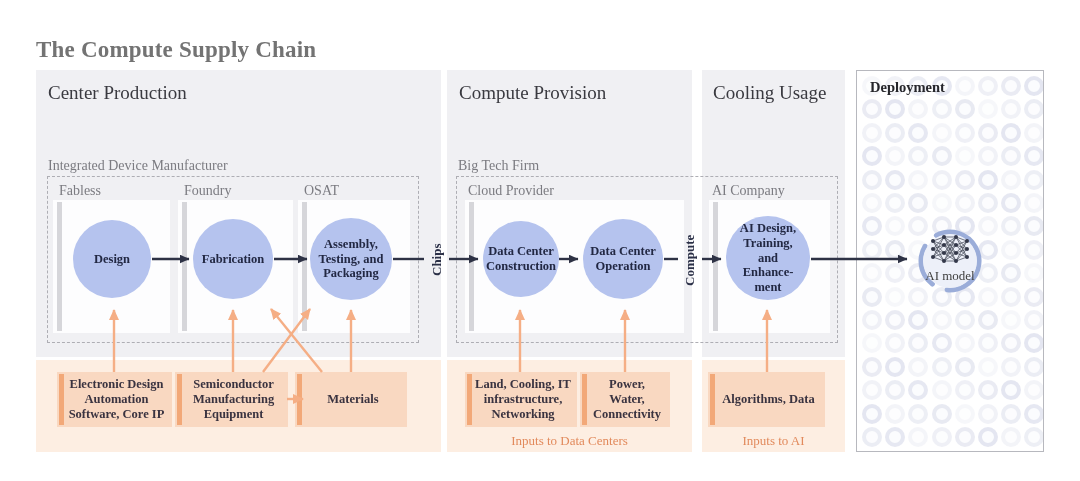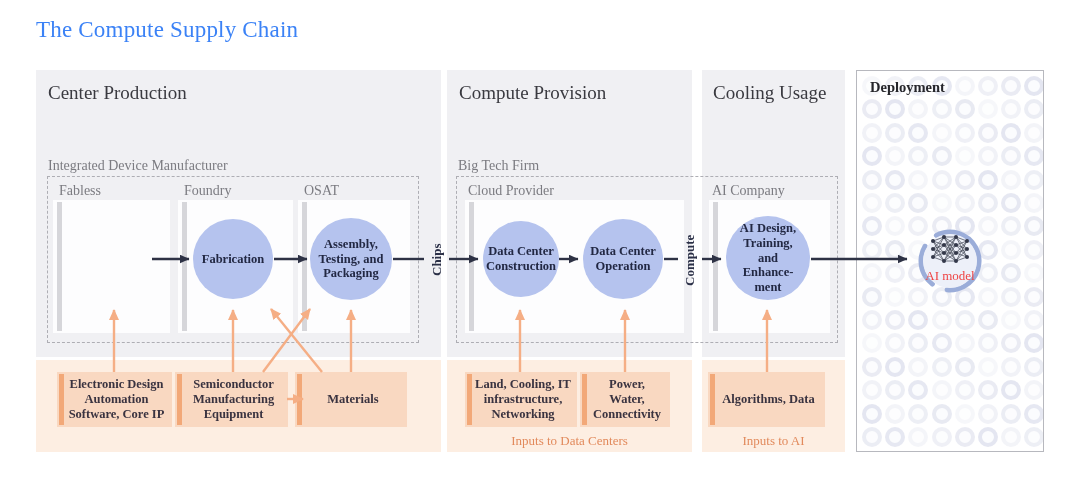--- a/index.html
+++ b/index.html
@@ -3,22 +3,22 @@
 <meta charset="utf-8">
 <style>
   * { margin:0; padding:0; box-sizing:border-box; }
   html,body { background:#ffffff; }
   #stage {
     position:relative; width:1080px; height:481px;
     background:#ffffff; overflow:hidden;
     font-family:"Liberation Serif","DejaVu Serif",serif;
   }
   .title {
-    position:absolute; left:36px; top:17px;
-    font-size:23px; font-weight:normal; color:#3b82f6; letter-spacing:.2px;
+    position:absolute; left:36px; top:37px;
+    font-size:23px; font-weight:bold; color:#737373; letter-spacing:.2px;
   }
   .gpanel { position:absolute; background:#f0f0f3; }
   #gp1 { left:36px;  top:70px; width:405px; height:287px; }
   #gp2 { left:447px; top:70px; width:245px; height:287px; }
   #gp3 { left:702px; top:70px; width:143px; height:287px; }
   .opanel { position:absolute; background:#fdeee2; }
   #op1 { left:36px;  top:360px; width:405px; height:92px; }
   #op2 { left:447px; top:360px; width:245px; height:92px; }
   #op3 { left:702px; top:360px; width:143px; height:92px; }
   .pheading {
@@ -85,21 +85,21 @@
     border:4px solid #e3e5f0; background:#fbfcfe;
   }
   #ai-badge-disc {
     position:absolute; left:923px; top:234px; width:54px; height:54px;
     border-radius:50%; background:#edf0f9; z-index:2;
   }
   #ai-badge-arc { position:absolute; left:915px; top:226px; z-index:2; }
   #ai-net { position:absolute; left:928px; top:229px; z-index:3; }
   #ai-model-label {
     position:absolute; left:910px; top:268px; width:80px; text-align:center;
-    font-size:13px; color:#ef4444; z-index:3;
+    font-size:13px; color:#404040; z-index:3;
   }
   #arrows { position:absolute; left:0; top:0; z-index:4; pointer-events:none; }
 </style>
 </head>
 <body>
 
 <div id="stage">
 
   <div class="title">The Compute Supply Chain</div>
 
@@ -134,20 +134,21 @@
   <div class="card" id="c3">
       <div class="bar"></div>
     </div>
   <div class="card" id="c4">
       <div class="bar"></div>
     </div>
   <div class="card" id="c5">
       <div class="bar"></div>
     </div>
 
+  <div class="node" id="n1">Design</div>
   <div class="node" id="n2">Fabrication</div>
   <div class="node" id="n3">Assembly, Testing, and Packaging</div>
   <div class="node" id="n4">Data Center Construction</div>
   <div class="node" id="n5">Data Center Operation</div>
   <div class="node" id="n6">AI Design, Training, and Enhance-ment</div>
 
   <div class="obox" id="b1">
       <div class="obar"></div>
       <span>Electronic Design Automation Software, Core IP</span>
     </div>

